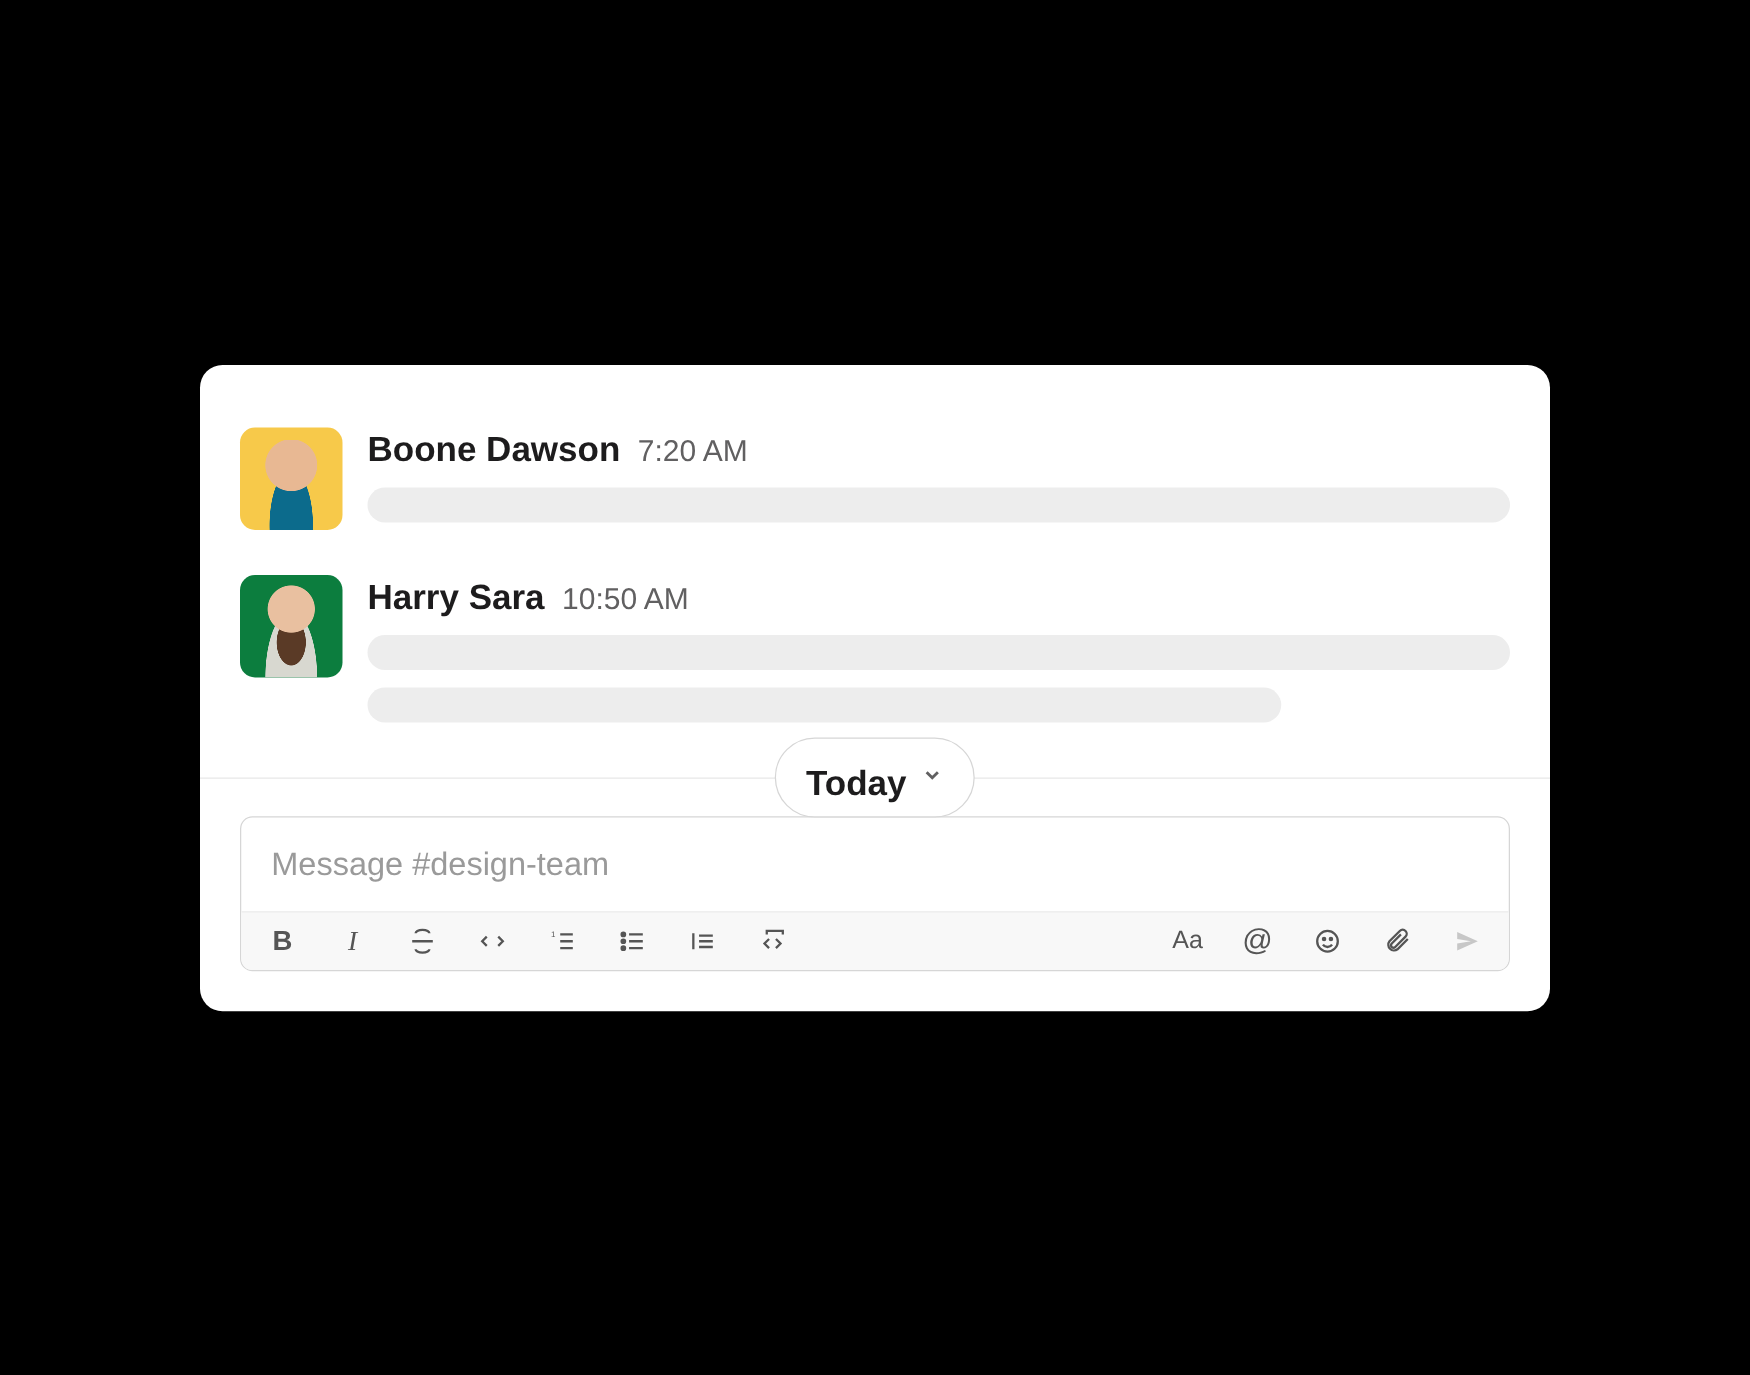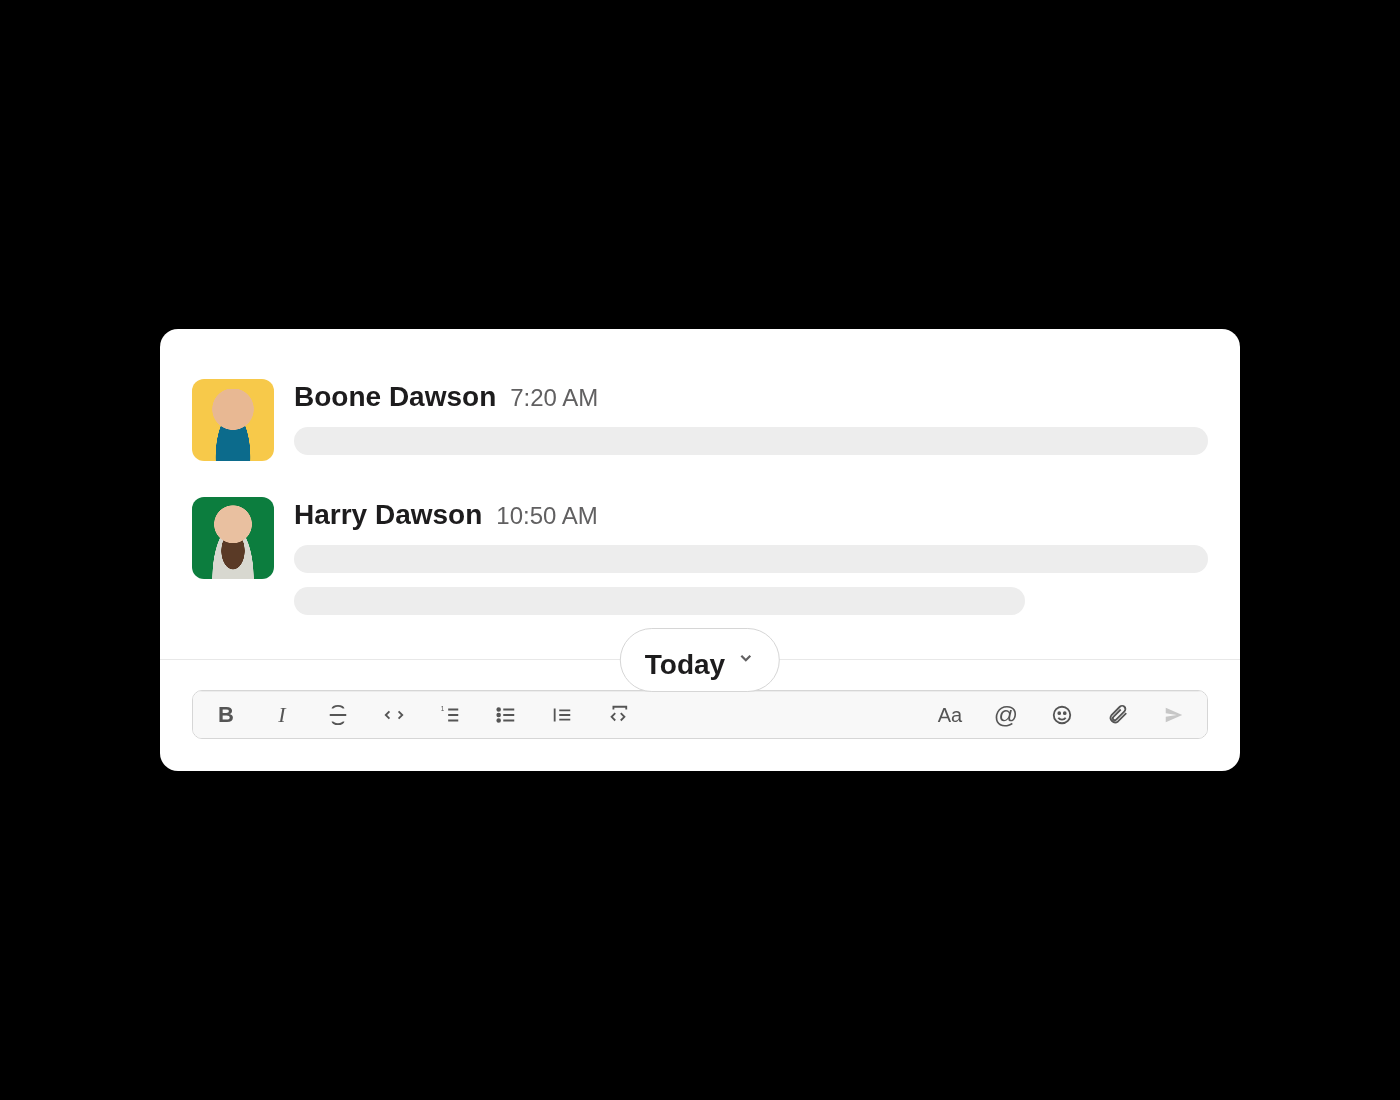--- a/index.html
+++ b/index.html
@@ -179,41 +179,42 @@
         <span class="time">7:20 AM</span>
       </div>
       <div class="placeholder-line"></div>
     </div>
   </div>
 
   <div class="msg">
     <div class="avatar avatar-2"></div>
     <div class="msg-body">
       <div class="msg-head">
-        <span class="author">Harry Dawson</span>
+        <span class="author">Harry Sara</span>
         <span class="time">10:50 AM</span>
       </div>
       <div class="placeholder-line"></div>
       <div class="placeholder-line short"></div>
     </div>
   </div>
 
   <div class="divider-wrap">
     <div class="date-pill">
       <span class="label">Today</span>
       <span class="chevron">
         <svg viewBox="0 0 24 24" fill="none" stroke="currentColor" stroke-width="3">
             <polyline points="6 9 12 15 18 9"></polyline>
           </svg>
       </span>
     </div>
   </div>
 
 
   <div class="composer">
+    <div class="composer-input">Message #design-team</div>
     <div class="composer-toolbar">
       <div class="tb-left">
         <span class="tb-btn" style="font-weight:900;font-size:22px;">B</span>
         <span class="tb-btn" style="font-style:italic;font-family:Georgia,serif;font-size:22px;">I</span>
         <span class="tb-btn">
           <svg viewBox="0 0 24 24" fill="none" stroke="currentColor" stroke-width="2">
               <path d="M6 5c0-1 2-3 6-3s6 2 6 3"></path>
               <path d="M18 19c0 1-2 3-6 3s-6-2-6-3"></path>
               <line x1="3" y1="12" x2="21" y2="12"></line>
             </svg>

